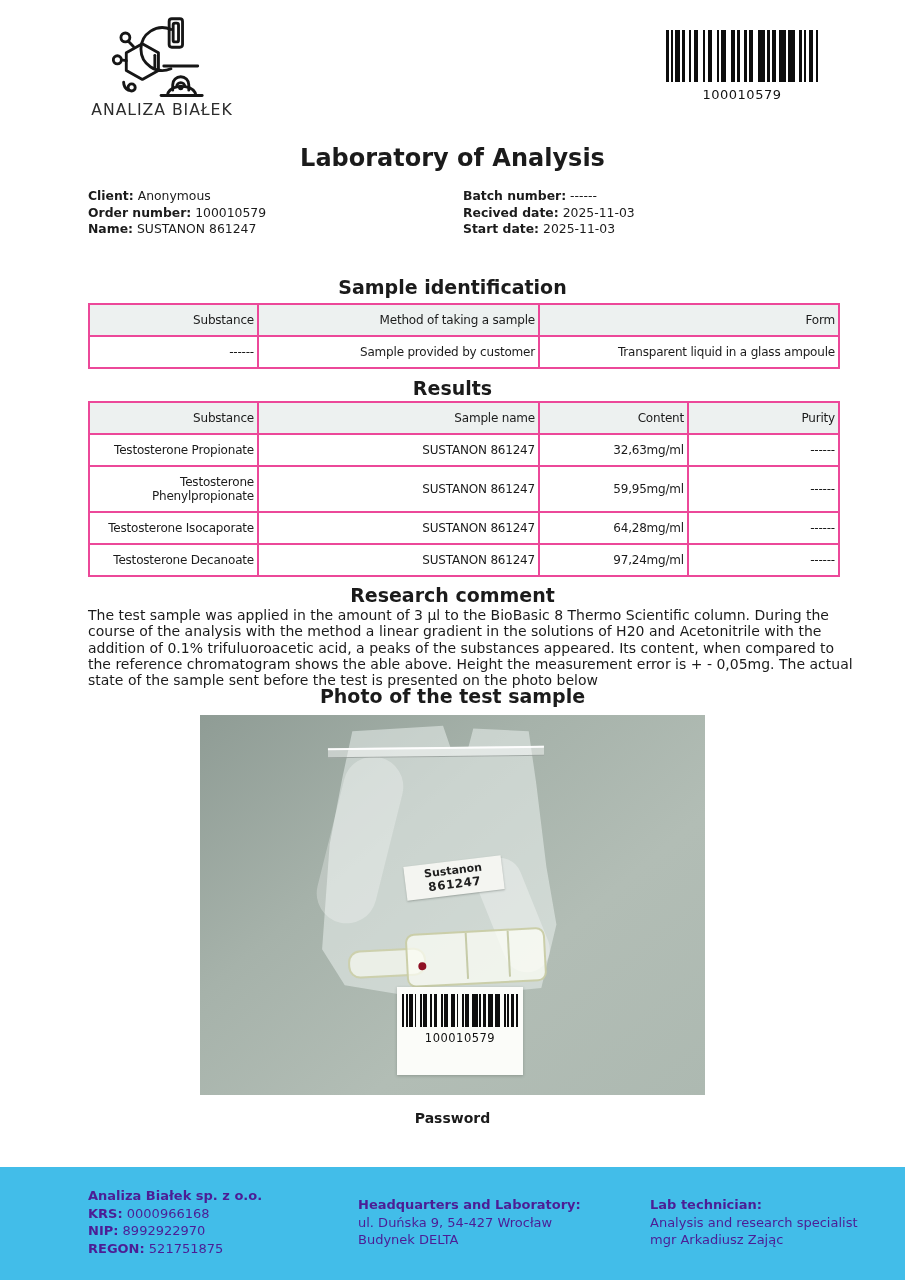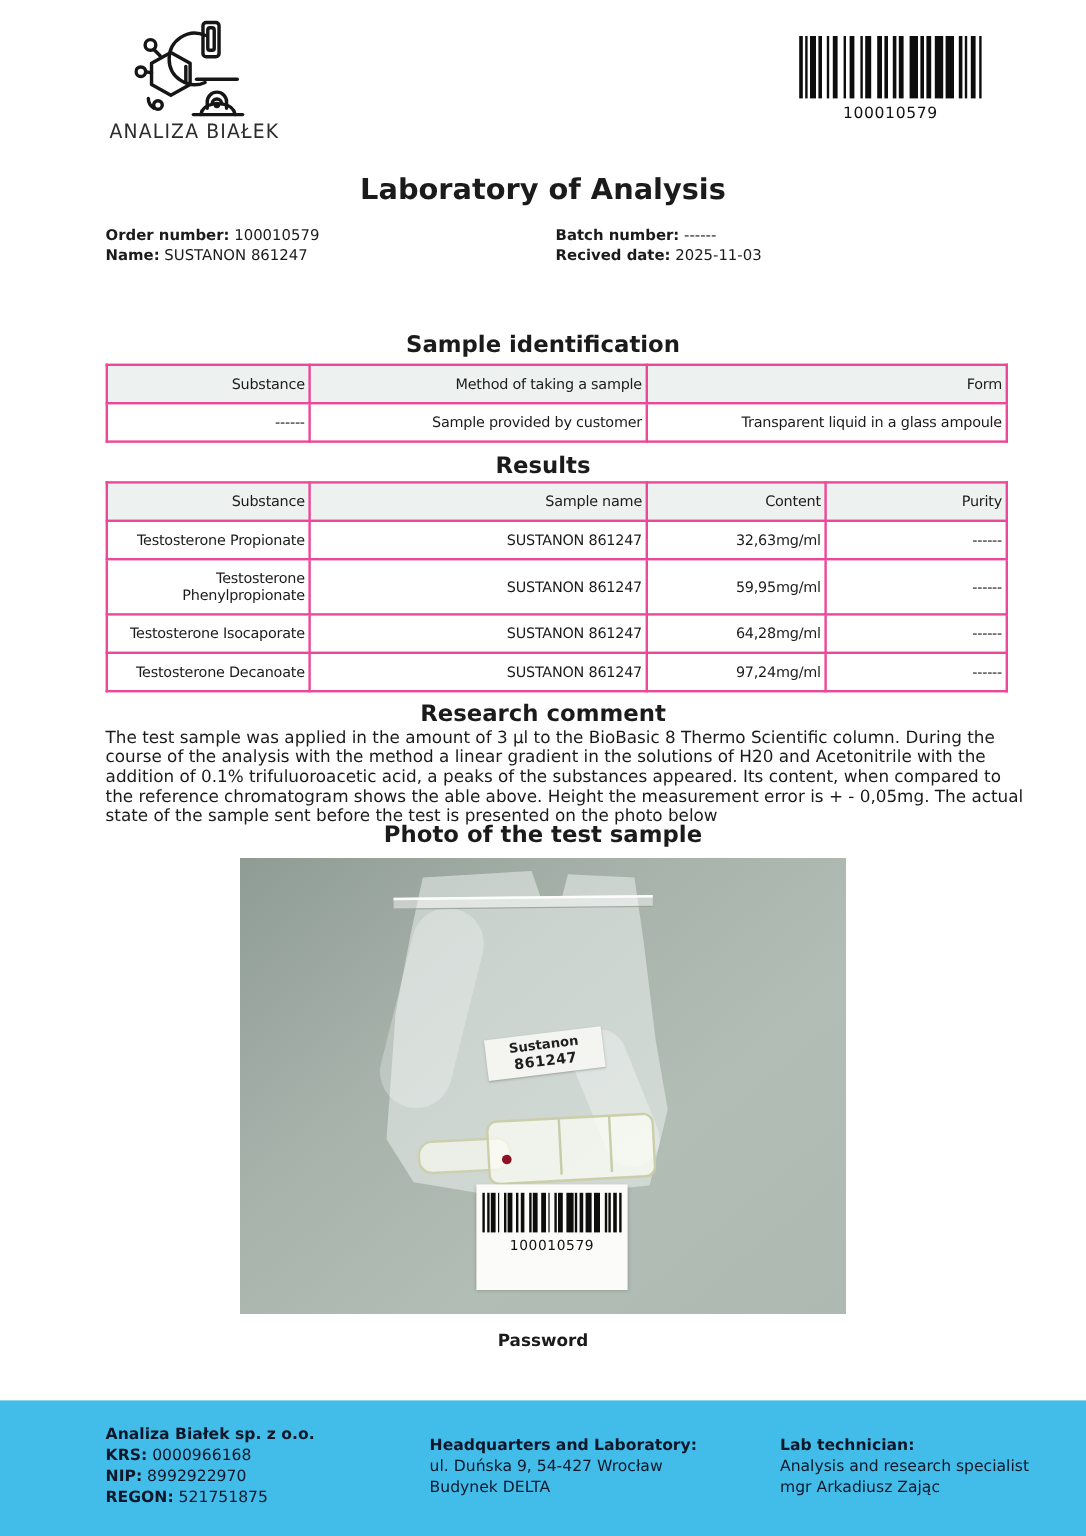--- a/index.html
+++ b/index.html
@@ -66,21 +66,21 @@
   .photo-card{position:absolute;left:197px;top:272px;width:126px;height:88px;background:#fbfcf9;
               box-shadow:0 1px 3px rgba(60,70,64,.3);text-align:center;}
   .photo-card .bars{height:33px;margin:7px auto 0;}
   .photo-card .barcode-num{font-size:11.5px;margin-top:4px;}
 
   .password-title{position:absolute;left:0;top:1110px;width:100%;text-align:center;
                   font-size:14px;font-weight:bold;}
   .password-value{position:absolute;left:0;top:1135px;width:100%;text-align:center;font-size:13px;}
 
   
-  .footer{position:absolute;left:0;top:1167px;width:905px;height:113px;background:#42bde9;color:#0f172a;}
+  .footer{position:absolute;left:0;top:1167px;width:905px;height:113px;background:#42bde9;color:#4c1d95;}
   .f-col{position:absolute;font-size:13px;line-height:17.5px;}
   .f-col b{font-weight:bold;}
   .f-company{left:88px;top:20px;}
   .f-hq{left:358px;top:29px;}
   .f-tech{left:650px;top:29px;}
 </style>
 </head>
 <body>
 
 <div class="page">
@@ -153,26 +153,28 @@
         <i style="flex:0 0 4.6px;background:#0d0d0d"></i>
         <i style="flex:0 0 2.3px;"></i>
         <i style="flex:0 0 2.3px;background:#0d0d0d"></i>
       </div>
     <div class="barcode-num">100010579</div>
   </div>
 
   <div class="doc-title">Laboratory of Analysis</div>
 
   <div class="info-col info-left">
+    <div><b>Client:</b> <span>Anonymous</span></div>
     <div><b>Order number:</b> <span>100010579</span></div>
     <div><b>Name:</b> <span>SUSTANON 861247</span></div>
   </div>
   <div class="info-col info-right">
     <div><b>Batch number:</b> <span>------</span></div>
     <div><b>Recived date:</b> <span>2025-11-03</span></div>
+    <div><b>Start date:</b> <span>2025-11-03</span></div>
   </div>
 
   <div class="sec-title" style="top:276px">Sample identification</div>
   <table class="tbl" style="top:303px">
     <colgroup>
         <col style="width:169px">
         <col style="width:281px">
         <col style="width:300px">
       </colgroup>
     <tbody>

